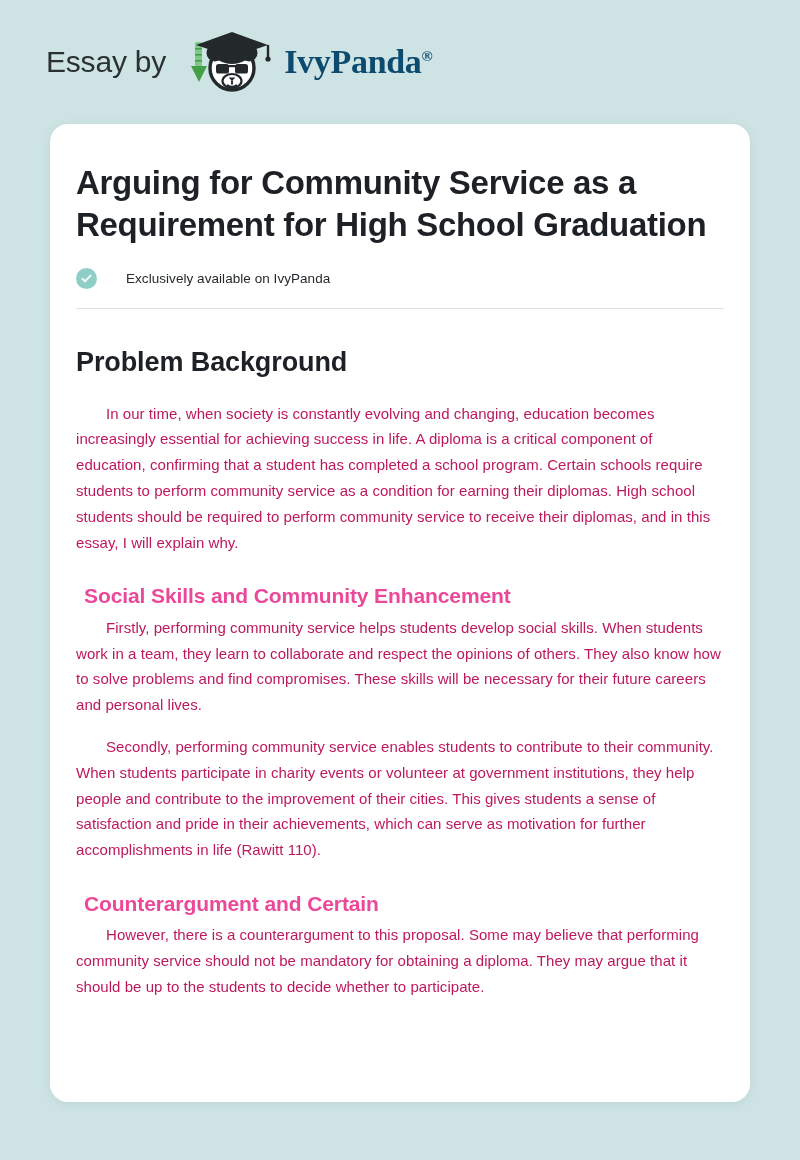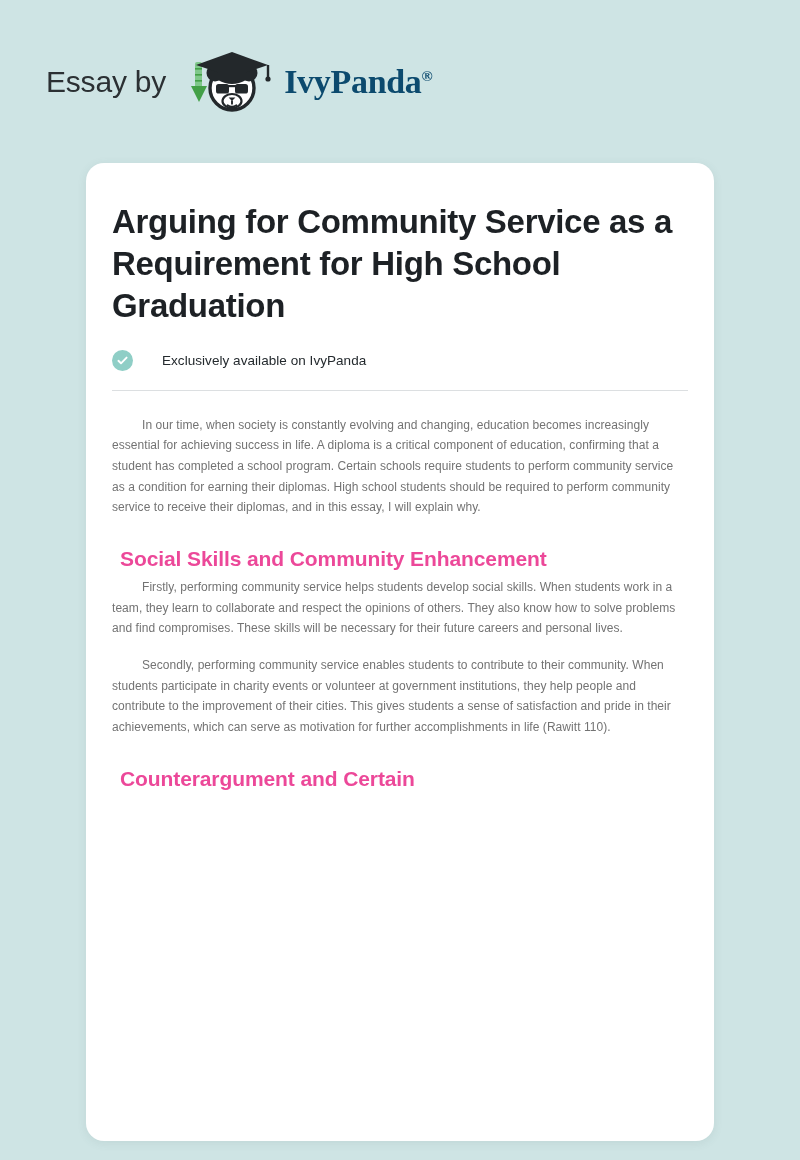--- a/index.html
+++ b/index.html
@@ -10,21 +10,21 @@
     width: 800px;
     height: 1160px;
     background: #cee4e4;
     font-family: "Liberation Sans", sans-serif;
     -webkit-font-smoothing: antialiased;
     overflow: hidden;
   }
 
   
   .brand-bar {
-    height: 163px;
+    height: 124px;
     display: flex;
     padding-left: 46px;
     box-sizing: border-box;
   }
   .brand-lockup {
     display: flex;
     align-items: center;
     gap: 14px;
   }
   .brand-essay-by {
@@ -59,21 +59,21 @@
   .brand-word .reg {
     font-size: 15px;
     vertical-align: super;
     font-weight: 700;
   }
 
   
   .paper-card {
     position: relative;
     margin: 0 auto;
-    width: 628px;
+    width: 700px;
     min-height: 978px;
     background: #ffffff;
     border-radius: 18px;
     box-shadow: 0 2px 10px rgba(70,100,100,0.10);
     padding: 38px 26px 30px 26px;
     box-sizing: border-box;
     overflow: hidden;
   }
 
   .doc-title {
@@ -136,23 +136,23 @@
     font-family: "Liberation Sans Narrow", "Liberation Sans", sans-serif;
     font-size: 21px;
     font-weight: 700;
     color: #ec4899;
     line-height: 1.4;
     margin: 26px 0 0 8px;
     letter-spacing: -0.1px;
   }
   p.para {
     font-family: "Liberation Sans Narrow", "Liberation Sans", sans-serif;
-    font-size: 12px;
+    font-size: 15px;
     font-weight: 400;
-    color: #737373;
+    color: #be185d;
     line-height: 1.72;
     margin: 16px 0 0 0;
     text-indent: 30px;
     letter-spacing: 0.05px;
   }
   h2.sec-h2 + p.para { margin-top: 18px; }
   h3.sec-h3 + p.para { margin-top: 4px; }
 </style>
 </head>
 <body>
@@ -207,23 +207,25 @@
         <path d="M2.4 6.8 L5 9.3 L10.6 3.6" stroke="#ffffff" stroke-width="1.9" fill="none" stroke-linecap="round" stroke-linejoin="round"></path>
       </svg>
     </span>
     <span class="exclusive-text">Exclusively available on IvyPanda</span>
   </div>
 
   <hr class="divider">
 
   <div class="doc-body">
 
+    <h2 class="sec-h2">Problem Background</h2>
     <p class="para">In our time, when society is constantly evolving and changing, education becomes increasingly essential for achieving success in life. A diploma is a critical component of education, confirming that a student has completed a school program. Certain schools require students to perform community service as a condition for earning their diplomas. High school students should be required to perform community service to receive their diplomas, and in this essay, I will explain why.</p>
 
 
     <h3 class="sec-h3">Social Skills and Community Enhancement</h3>
     <p class="para">Firstly, performing community service helps students develop social skills. When students work in a team, they learn to collaborate and respect the opinions of others. They also know how to solve problems and find compromises. These skills will be necessary for their future careers and personal lives.</p>
     <p class="para">Secondly, performing community service enables students to contribute to their community. When students participate in charity events or volunteer at government institutions, they help people and contribute to the improvement of their cities. This gives students a sense of satisfaction and pride in their achievements, which can serve as motivation for further accomplishments in life (Rawitt 110).</p>
 
     <h3 class="sec-h3">Counterargument and Certain</h3>
+    <p class="para">However, there is a counterargument to this proposal. Some may believe that performing community service should not be mandatory for obtaining a diploma. They may argue that it should be up to the students to decide whether to participate.</p>
 
   </div>
 </div>
 
 </body></html>

